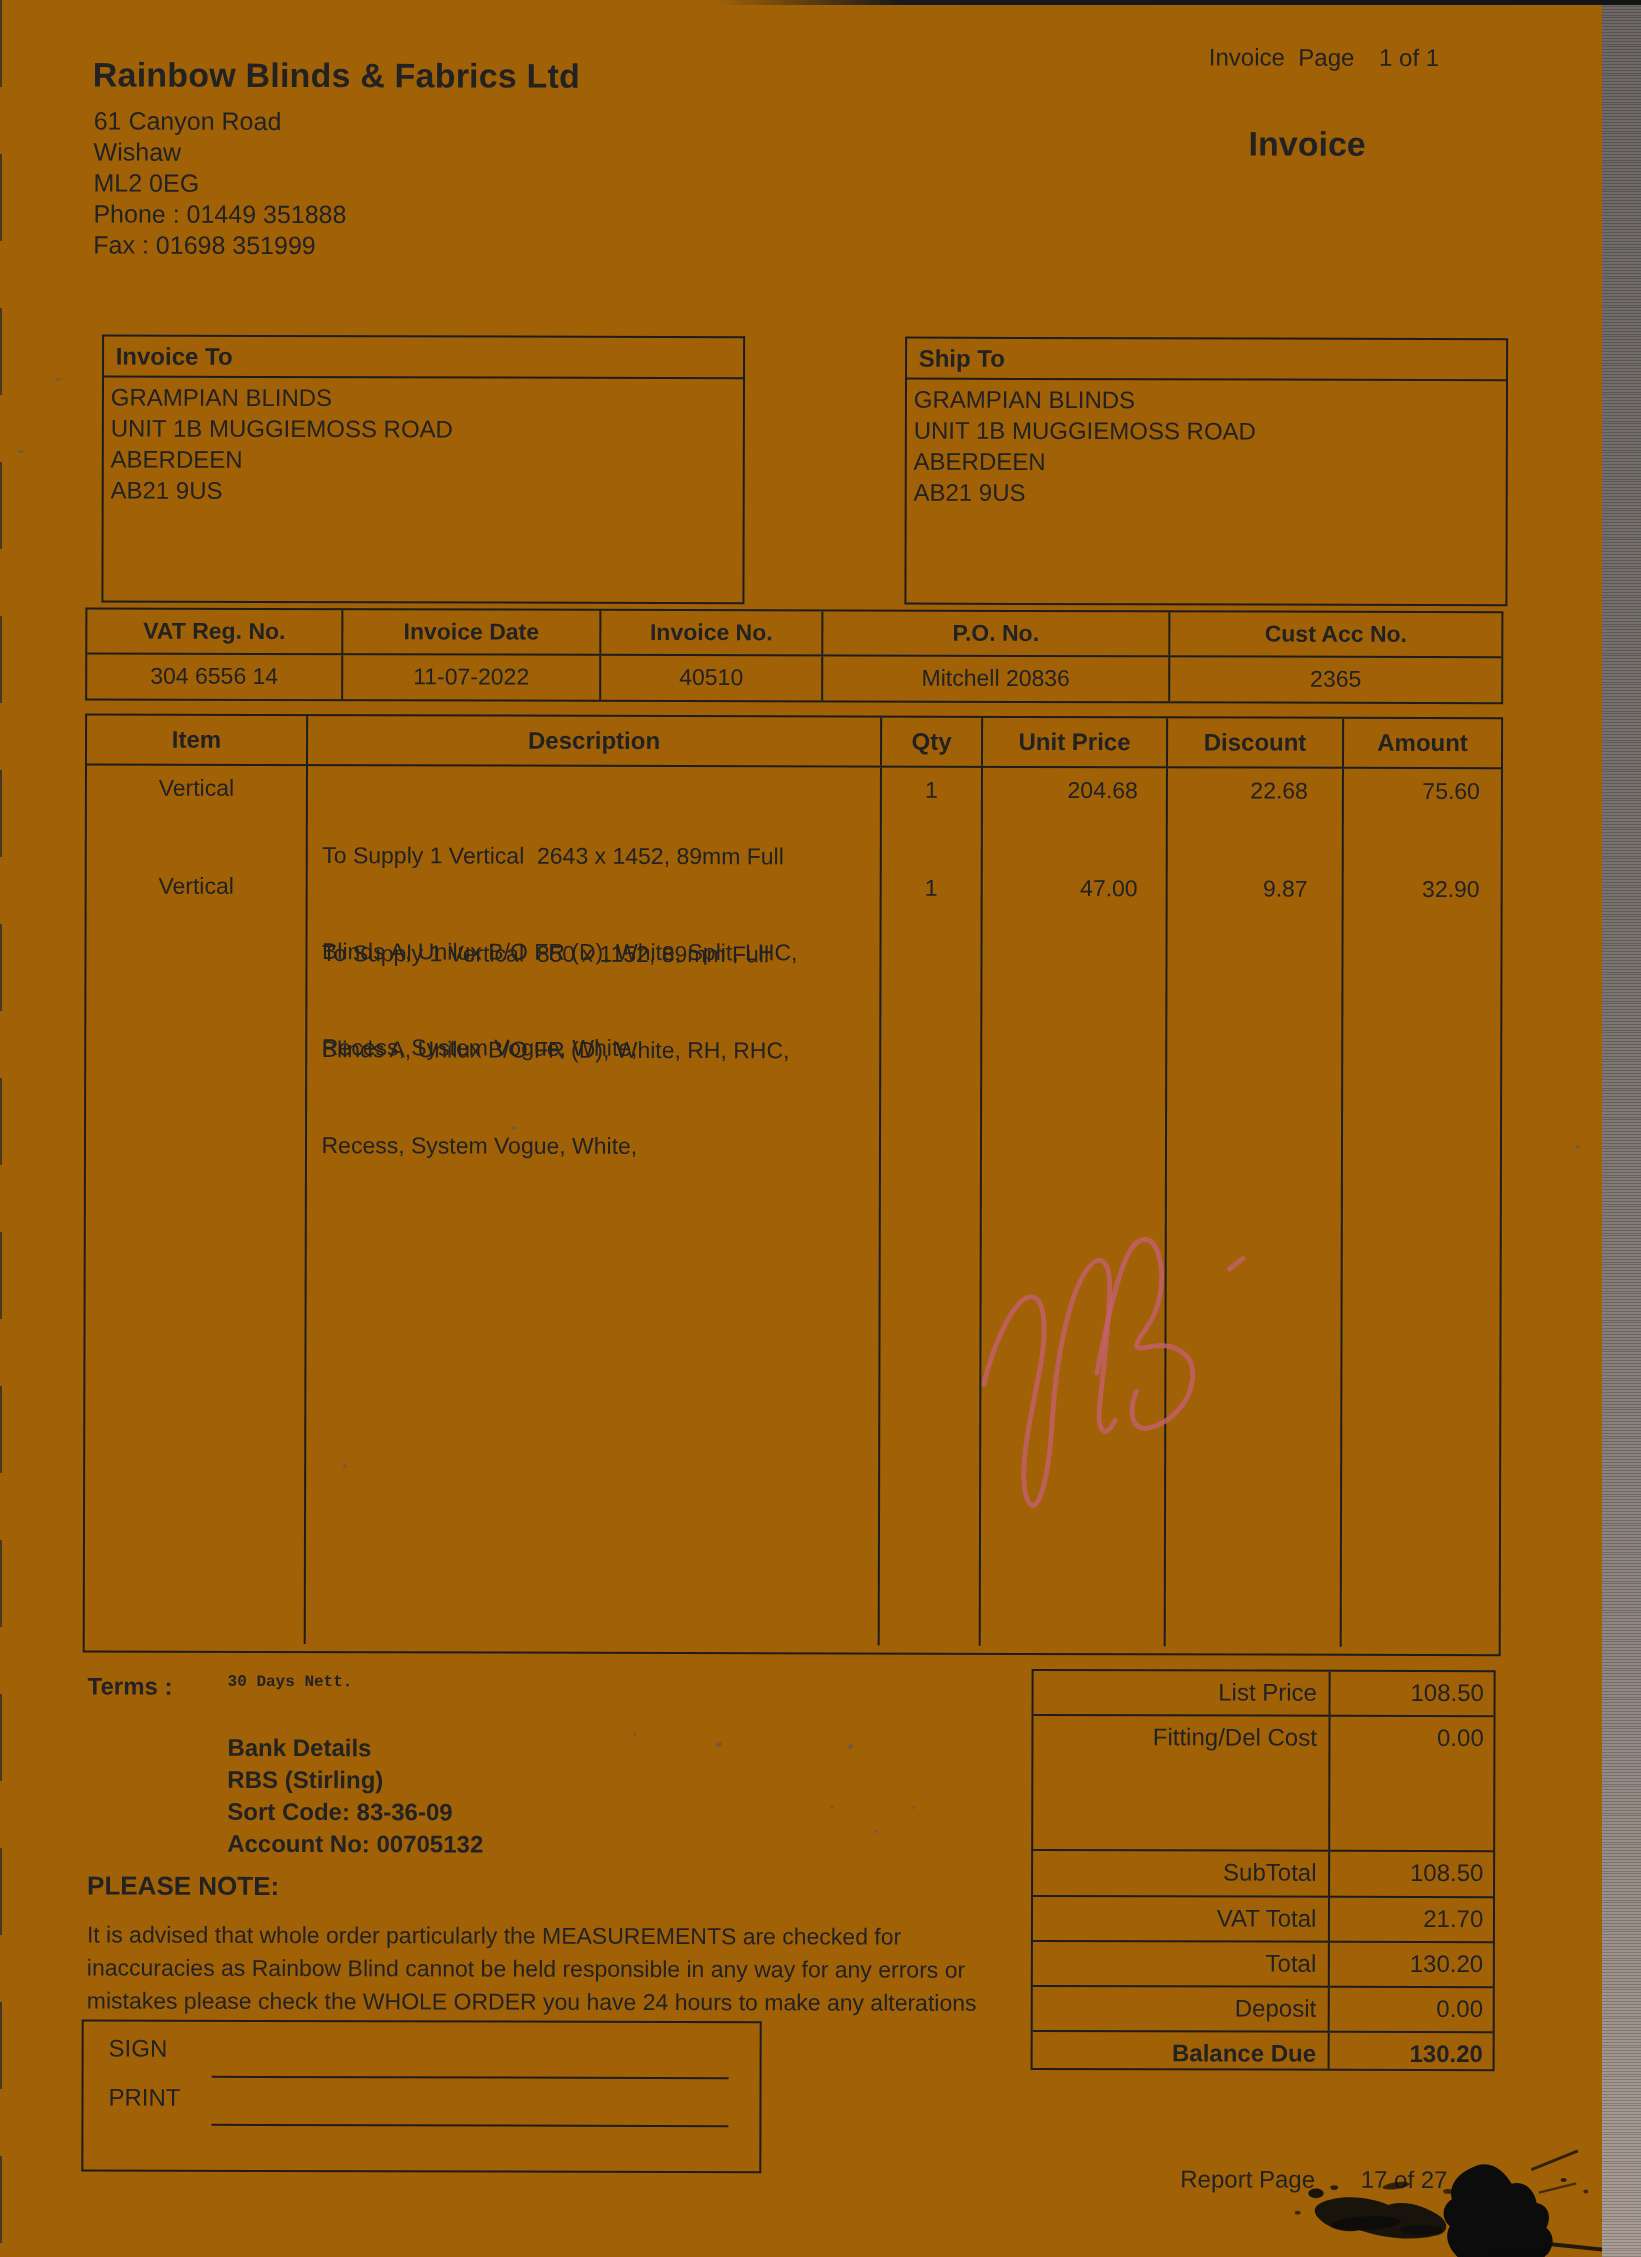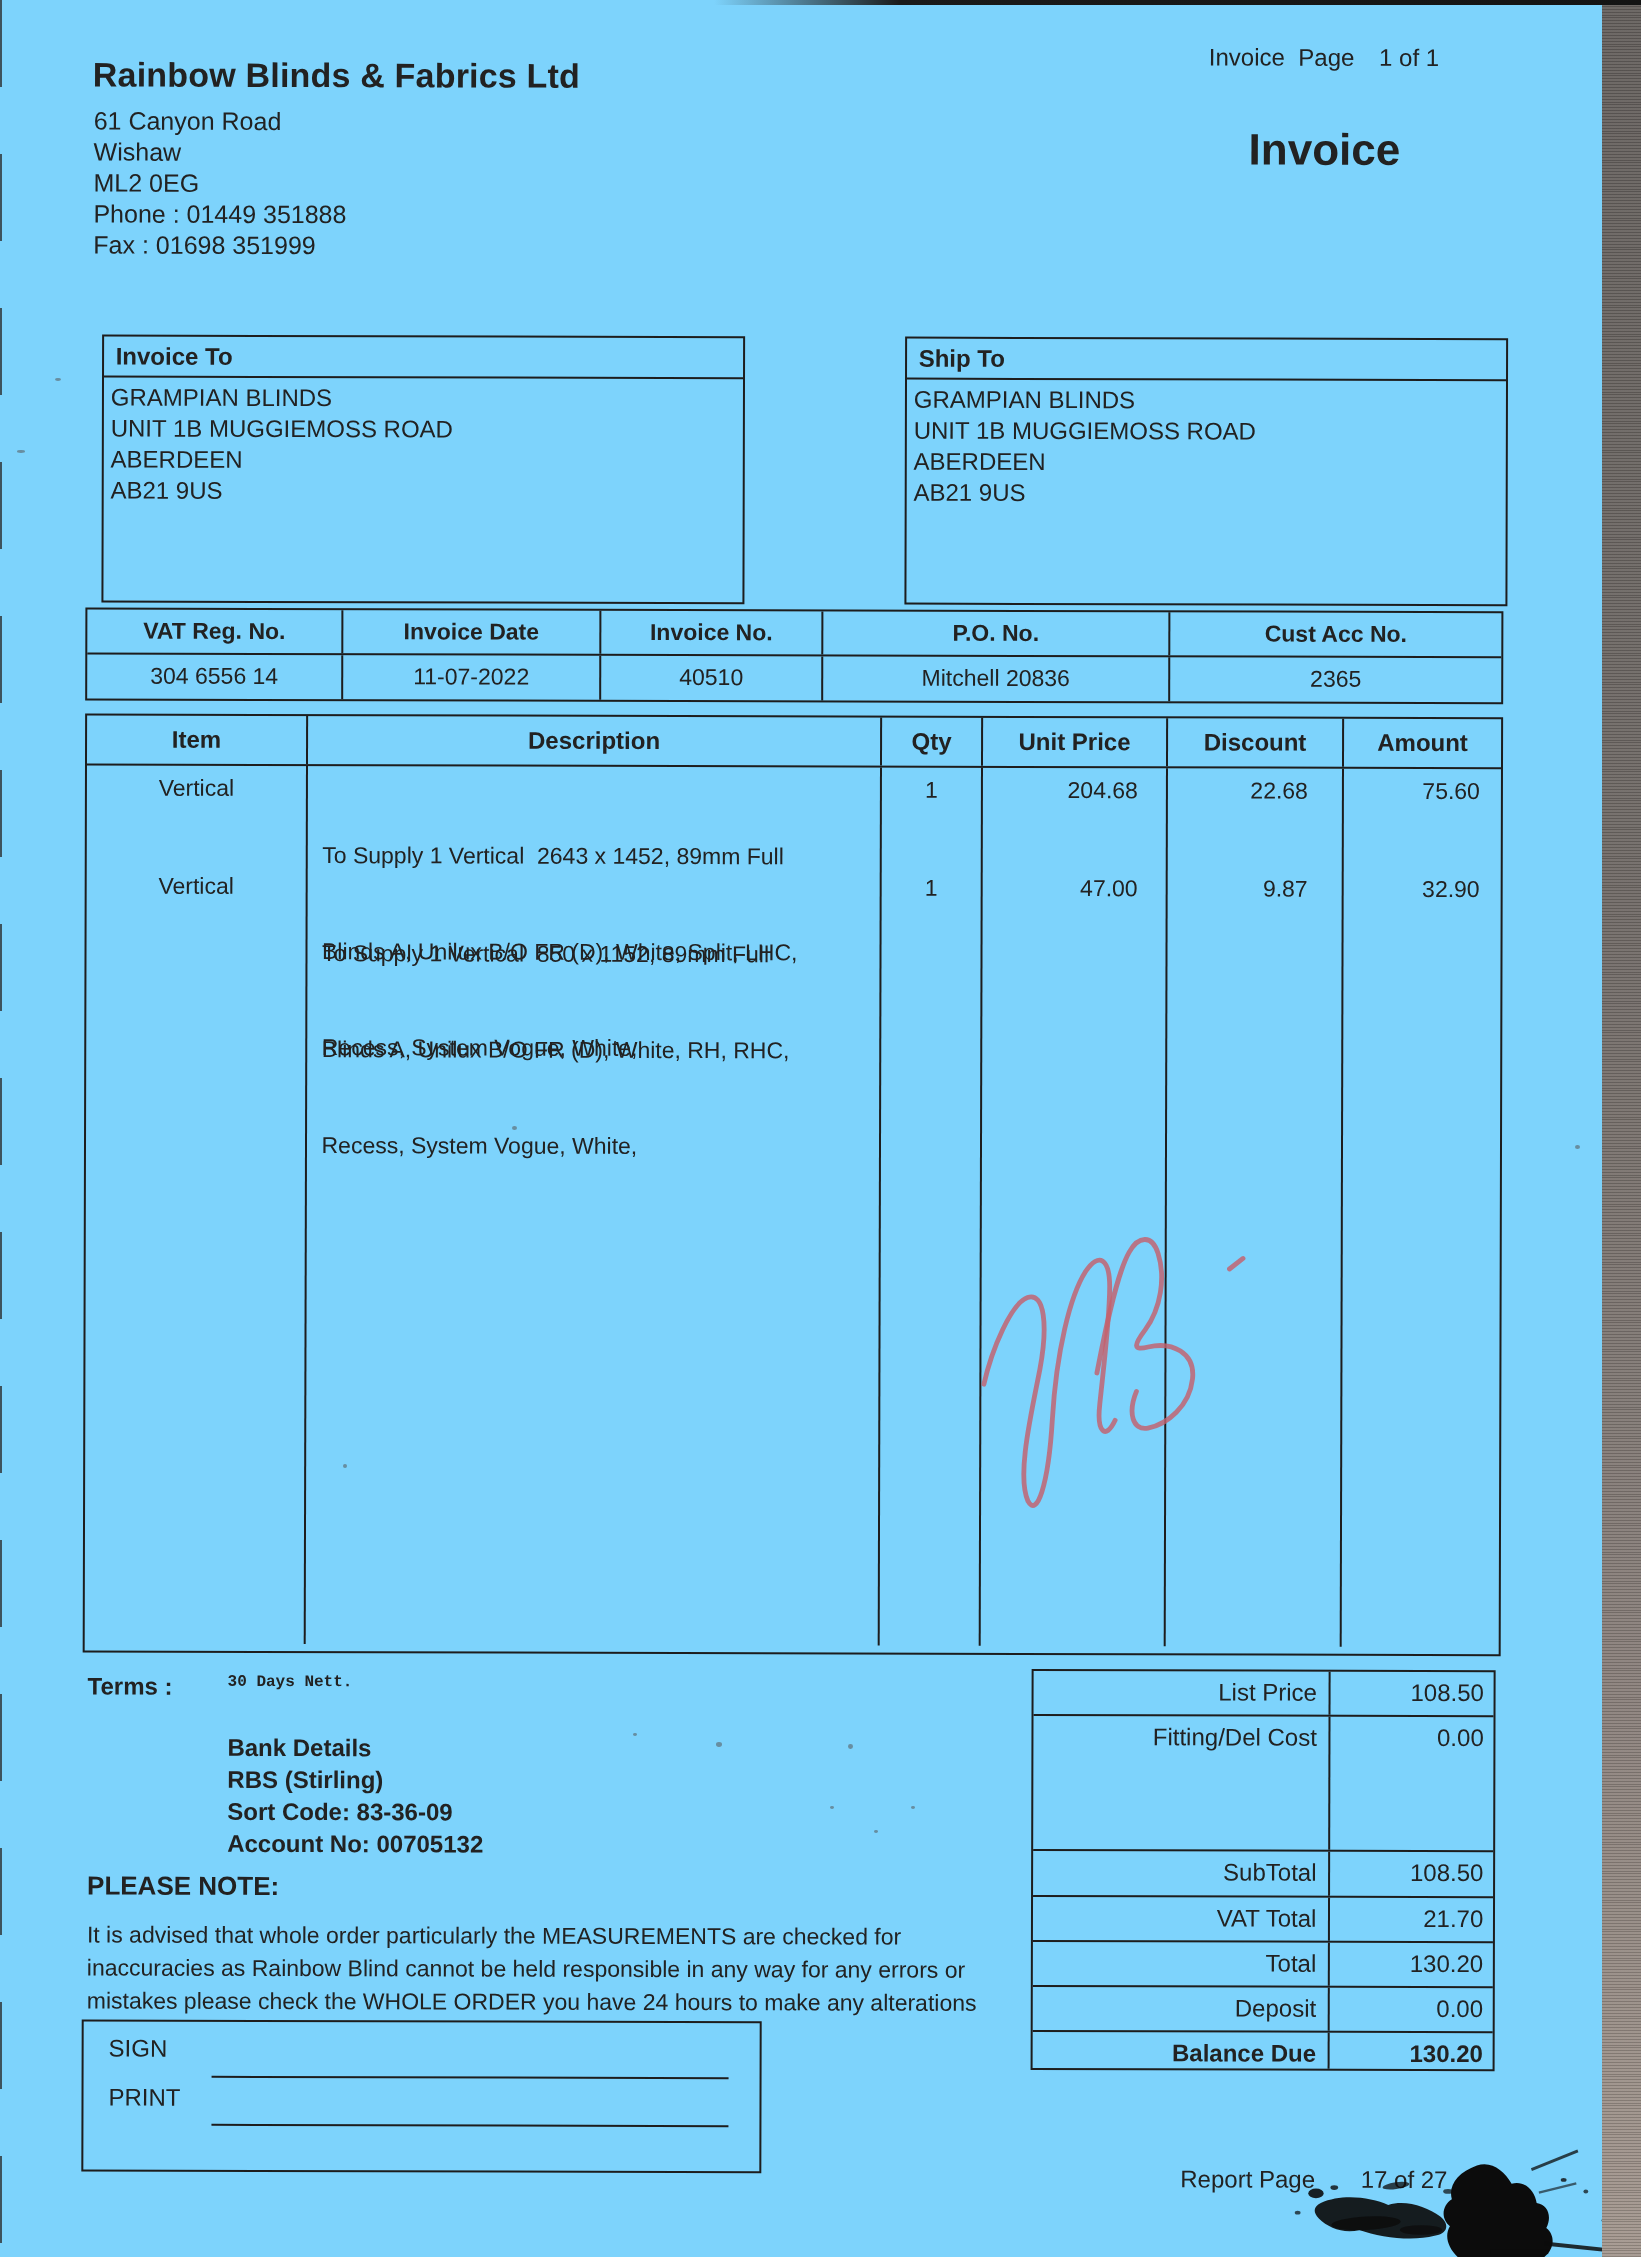--- a/index.html
+++ b/index.html
@@ -1,30 +1,30 @@
 <!DOCTYPE html>
 <html><head>
 <meta charset="utf-8">
 <style>
   html,body{margin:0;padding:0;background:#e8e8e4;}
   .page{
     position:relative; width:1641px; height:2257px; overflow:hidden;
-    background:#7dd3fc; color:#222;
+    background:#a16207; color:#222;
     font-family:"Liberation Sans","DejaVu Sans",sans-serif;
   }
   .doc{position:absolute; inset:0; transform:rotate(0.15deg); transform-origin:290px 0;}
   .abs{position:absolute;}
 
   
   .company{left:93px; top:56px; font-size:34px; font-weight:bold; letter-spacing:0.2px;}
   .addr{left:94px; top:106px; font-size:25px; line-height:31px;}
   .pageinfo{left:1202px; top:41px; font-size:24px;}
   .pageinfo .lbl{word-spacing:6.8px;margin-left:7px;}
   .pageinfo .val{margin-left:18px;}
-  .doctitle{left:1249px; top:122px; font-size:44px; font-weight:bold;}
+  .doctitle{left:1249px; top:122px; font-size:34px; font-weight:bold;}
 
   
   .addrbox{border:2.9px solid #1d1d1d; background:transparent;}
   .box-invto{left:103px; top:335px; width:639px; height:264px;}
   .box-shipto{left:906px; top:335px; width:599px; height:264px;}
   .addrbox .bh{height:39px; border-bottom:2.4px solid #1d1d1d; font-weight:bold; font-size:24px;
     display:flex; align-items:center; padding-left:11.6px;}
   .addrbox .bb{padding:3.9px 5.8px 0 6.8px; font-size:24px; line-height:31px;}
 
   

